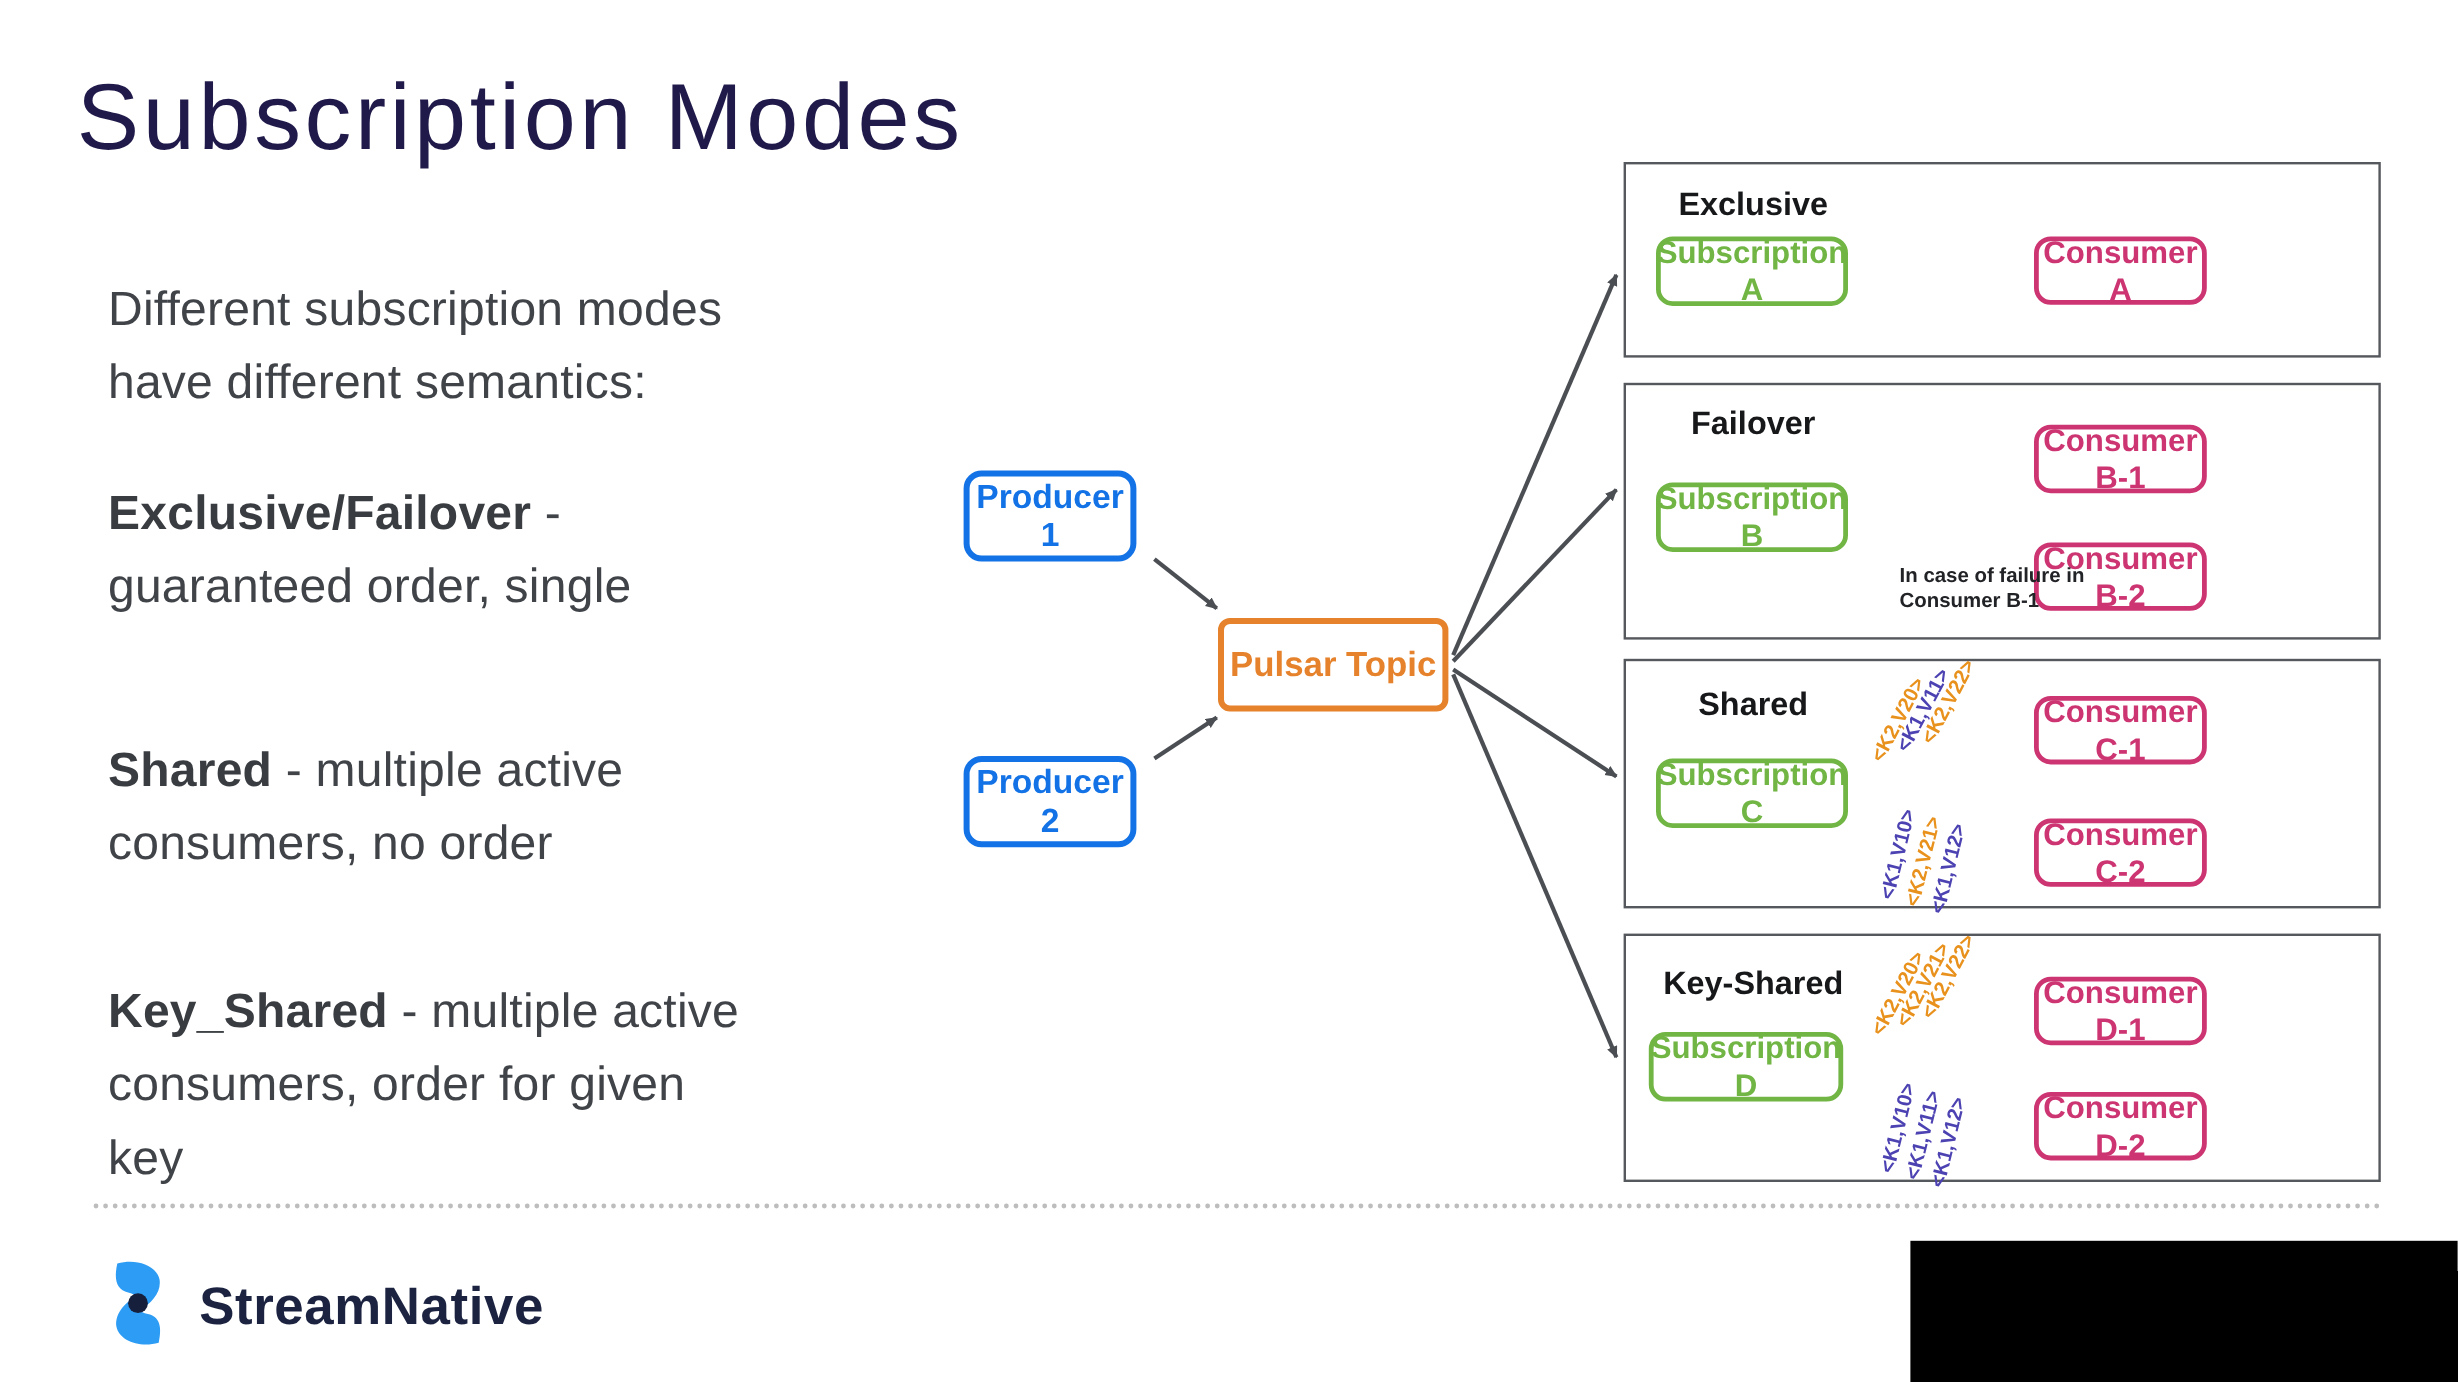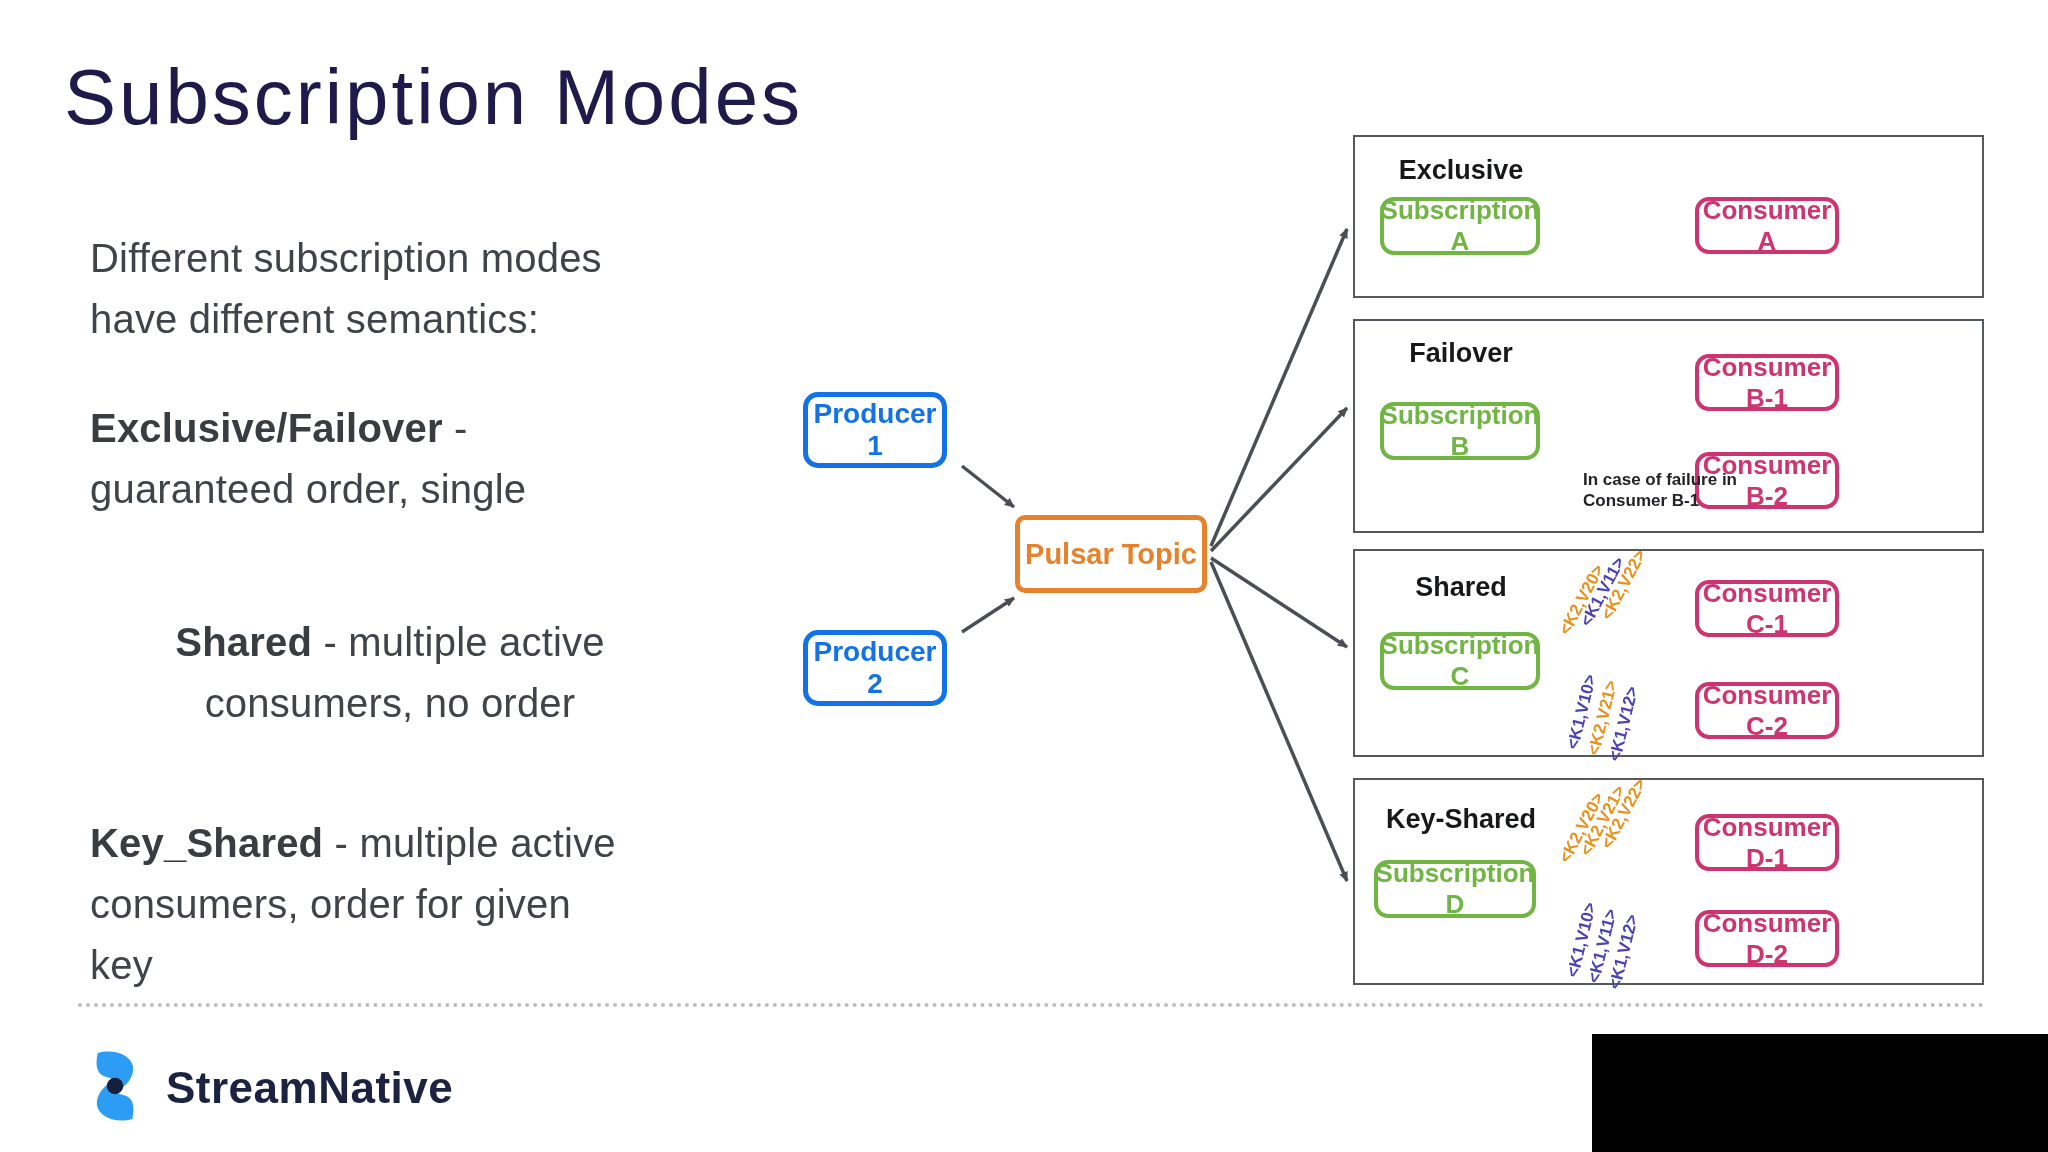--- a/index.html
+++ b/index.html
@@ -10,21 +10,21 @@
   
   .slide-title{
     position:absolute;left:64px;top:52px;width:1000px;
     font-size:78px;font-weight:500;letter-spacing:3px;color:#201a4b;
   }
   .body-block{position:absolute;left:90px;width:600px;color:#404449;
     font-size:40px;line-height:61px;letter-spacing:.2px;}
   .body-block b{font-weight:700;color:#393d41;}
   #intro{top:228px;}
   #bullet1{top:398px;}
-  #bullet2{top:612px;text-align:center;}
+  #bullet2{top:612px;}
   #bullet3{top:765px;margin-top:48px;}
   
   .dbox{position:absolute;background:#ffffff;display:flex;align-items:center;justify-content:center;
     font-weight:700;text-align:center;box-sizing:border-box;}
   .producer{left:803px;width:144px;height:76px;border:5px solid #1373e6;border-radius:15px;
     color:#1373e6;font-size:28px;}
   #producer1{top:392px;}
   #producer2{top:630px;}
   .topic{left:1015px;top:515px;width:192px;height:78px;border:5px solid #e5822b;border-radius:10px;
     color:#e5822b;font-size:29px;}

